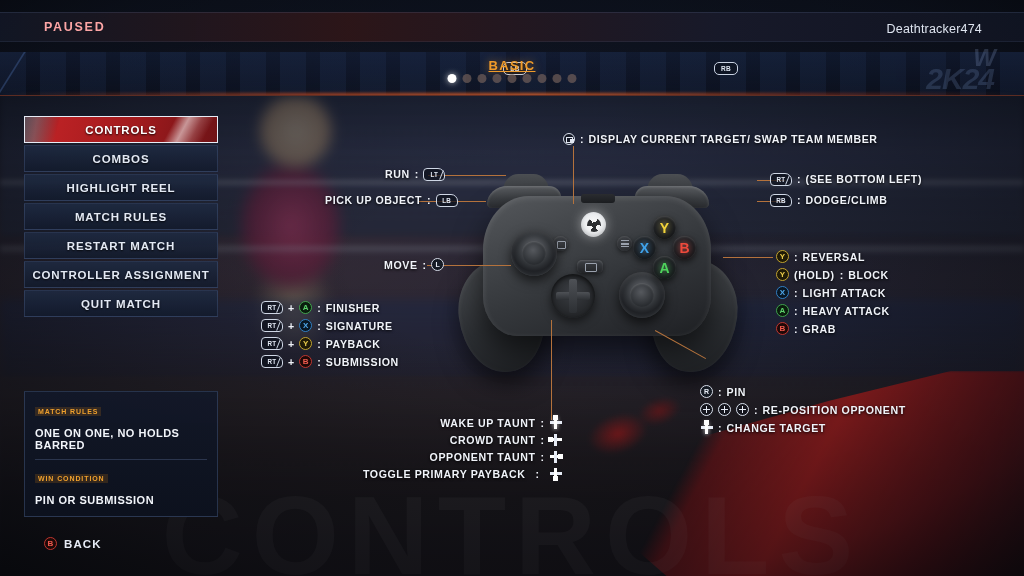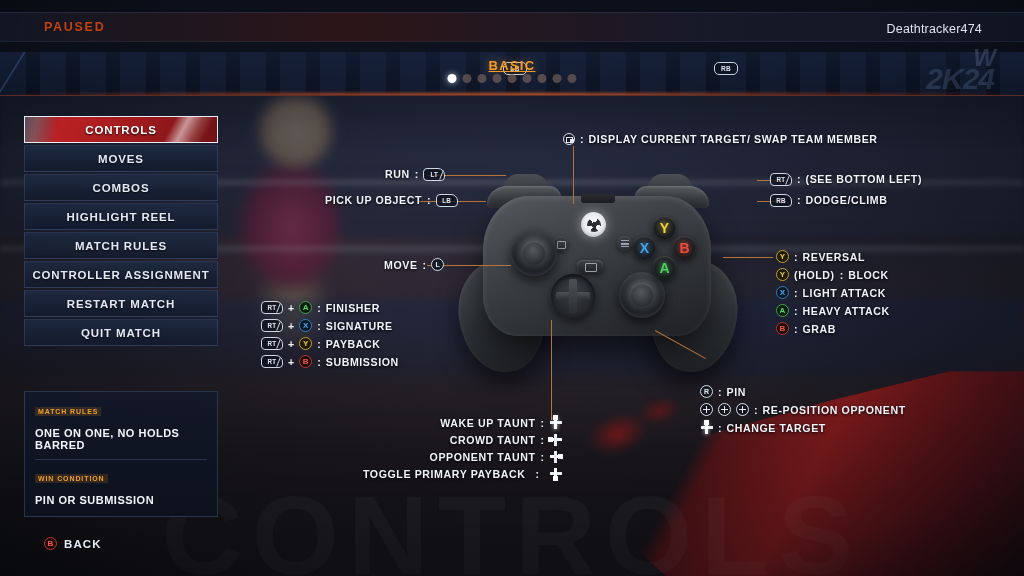--- a/index.html
+++ b/index.html
@@ -82,21 +82,21 @@
 
   
   .topbar {
     position:absolute; left:0; right:0; top:12px; height:30px;
     background:linear-gradient(90deg, rgba(18,22,36,.96) 0%, rgba(46,22,24,.93) 34%, rgba(24,26,42,.93) 70%, rgba(16,20,34,.95) 100%);
     border-top:1px solid rgba(110,130,175,.18);
     border-bottom:1px solid rgba(110,130,175,.12);
   }
   .paused {
     position:absolute; left:44px; top:20px;
-    font-size:12.5px; font-weight:bold; letter-spacing:1.7px; color:#c2410c;
+    font-size:12.5px; font-weight:bold; letter-spacing:1.7px; color:#fca5a5;
   }
   .gamertag {
     position:absolute; right:42px; top:22px;
     font-size:12.5px; color:#dfe5f0; letter-spacing:.2px;padding-left:27px;
   }
 
   .navbar {
     position:absolute; left:0; right:0; top:52px; height:44px;
     background:linear-gradient(90deg, rgba(10,14,26,.92) 0%, rgba(14,20,36,.88) 45%, rgba(10,14,26,.92) 100%);
     border-bottom:1.5px solid rgba(160,70,40,.55);
@@ -396,36 +396,33 @@
     <div class="dot"></div>
     <div class="dot"></div>
     <div class="dot"></div>
   </div>
 
 <div class="sidebar" id="sidebar">
     <div class="menu-item active">
       <span>CONTROLS</span>
     </div>
     <div class="menu-item">
-      <span>MOVES</span>
-    </div>
-    <div class="menu-item">
       <span>COMBOS</span>
     </div>
     <div class="menu-item">
       <span>HIGHLIGHT REEL</span>
     </div>
     <div class="menu-item">
       <span>MATCH RULES</span>
     </div>
     <div class="menu-item">
+      <span>RESTART MATCH</span>
+    </div>
+    <div class="menu-item">
       <span>CONTROLLER ASSIGNMENT</span>
-    </div>
-    <div class="menu-item">
-      <span>RESTART MATCH</span>
     </div>
     <div class="menu-item">
       <span>QUIT MATCH</span>
     </div>
   </div>
 
 <div class="rulesbox">
   <div class="rules-label">MATCH RULES</div>
   <div class="rules-val">ONE ON ONE, NO HOLDS BARRED</div>
   <div class="rules-sep"></div>

